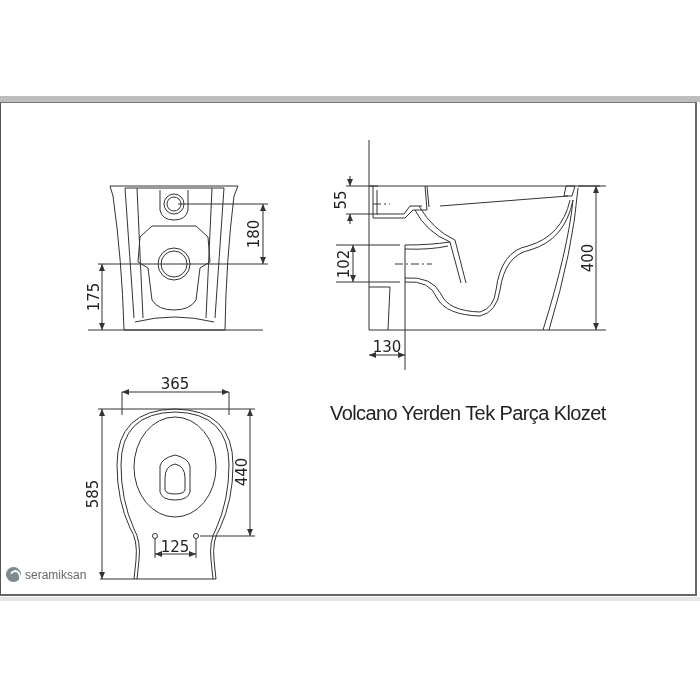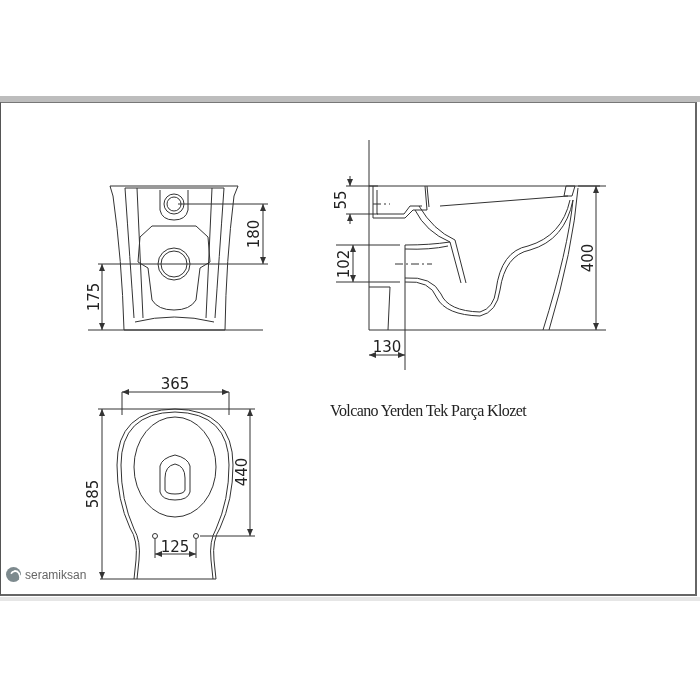--- a/index.html
+++ b/index.html
@@ -1,21 +1,21 @@
 <!DOCTYPE html>
 <html><head>
 <meta charset="utf-8">
 <style>
   html, body { margin:0; padding:0; background:#ffffff; }
   body { width:700px; height:700px; position:relative; overflow:hidden; font-family:"DejaVu Sans", sans-serif; }
   .topbar { position:absolute; left:0; top:96px; width:700px; height:6px; background:#bdbdbd; }
   .frame { position:absolute; left:0; top:102px; width:697px; height:494px; border-left:1px solid #555; border-right:2px solid #666; border-bottom:2px solid #666; border-top:1px solid #777; box-sizing:border-box; }
   .bottombar { position:absolute; left:0; top:597px; width:700px; height:4px; background:#e6e6e6; }
   svg.drawing { position:absolute; left:0; top:0; }
-  .title { position:absolute; left:330px; top:402px; font-family:Liberation Serif, serif; font-size:16px; color:#222; letter-spacing:-0.6px; white-space:nowrap; }
+  .title { position:absolute; left:330px; top:402px; font-family:Liberation Sans, sans-serif; font-size:20px; color:#222; letter-spacing:-0.6px; white-space:nowrap; }
   .logo { position:absolute; left:6px; top:567px; display:flex; align-items:center; gap:4px; }
   .logo-mark { width:15px; height:15px; border-radius:50%; background:#7d8a8e; position:relative; }
   .logo-mark::after { content:""; position:absolute; left:4px; top:3px; width:7px; height:9px; border:2px solid #fff; border-radius:50%; border-left-color:transparent; border-bottom-color:transparent; transform:rotate(-20deg); }
   .logo-text { font-family:"Liberation Sans", sans-serif; font-size:12px; color:#666; }
   .dim { font-family:"DejaVu Sans", sans-serif; font-size:15px; fill:#222; }
 </style>
 </head>
 <body>
 
 <div class="topbar"></div>

